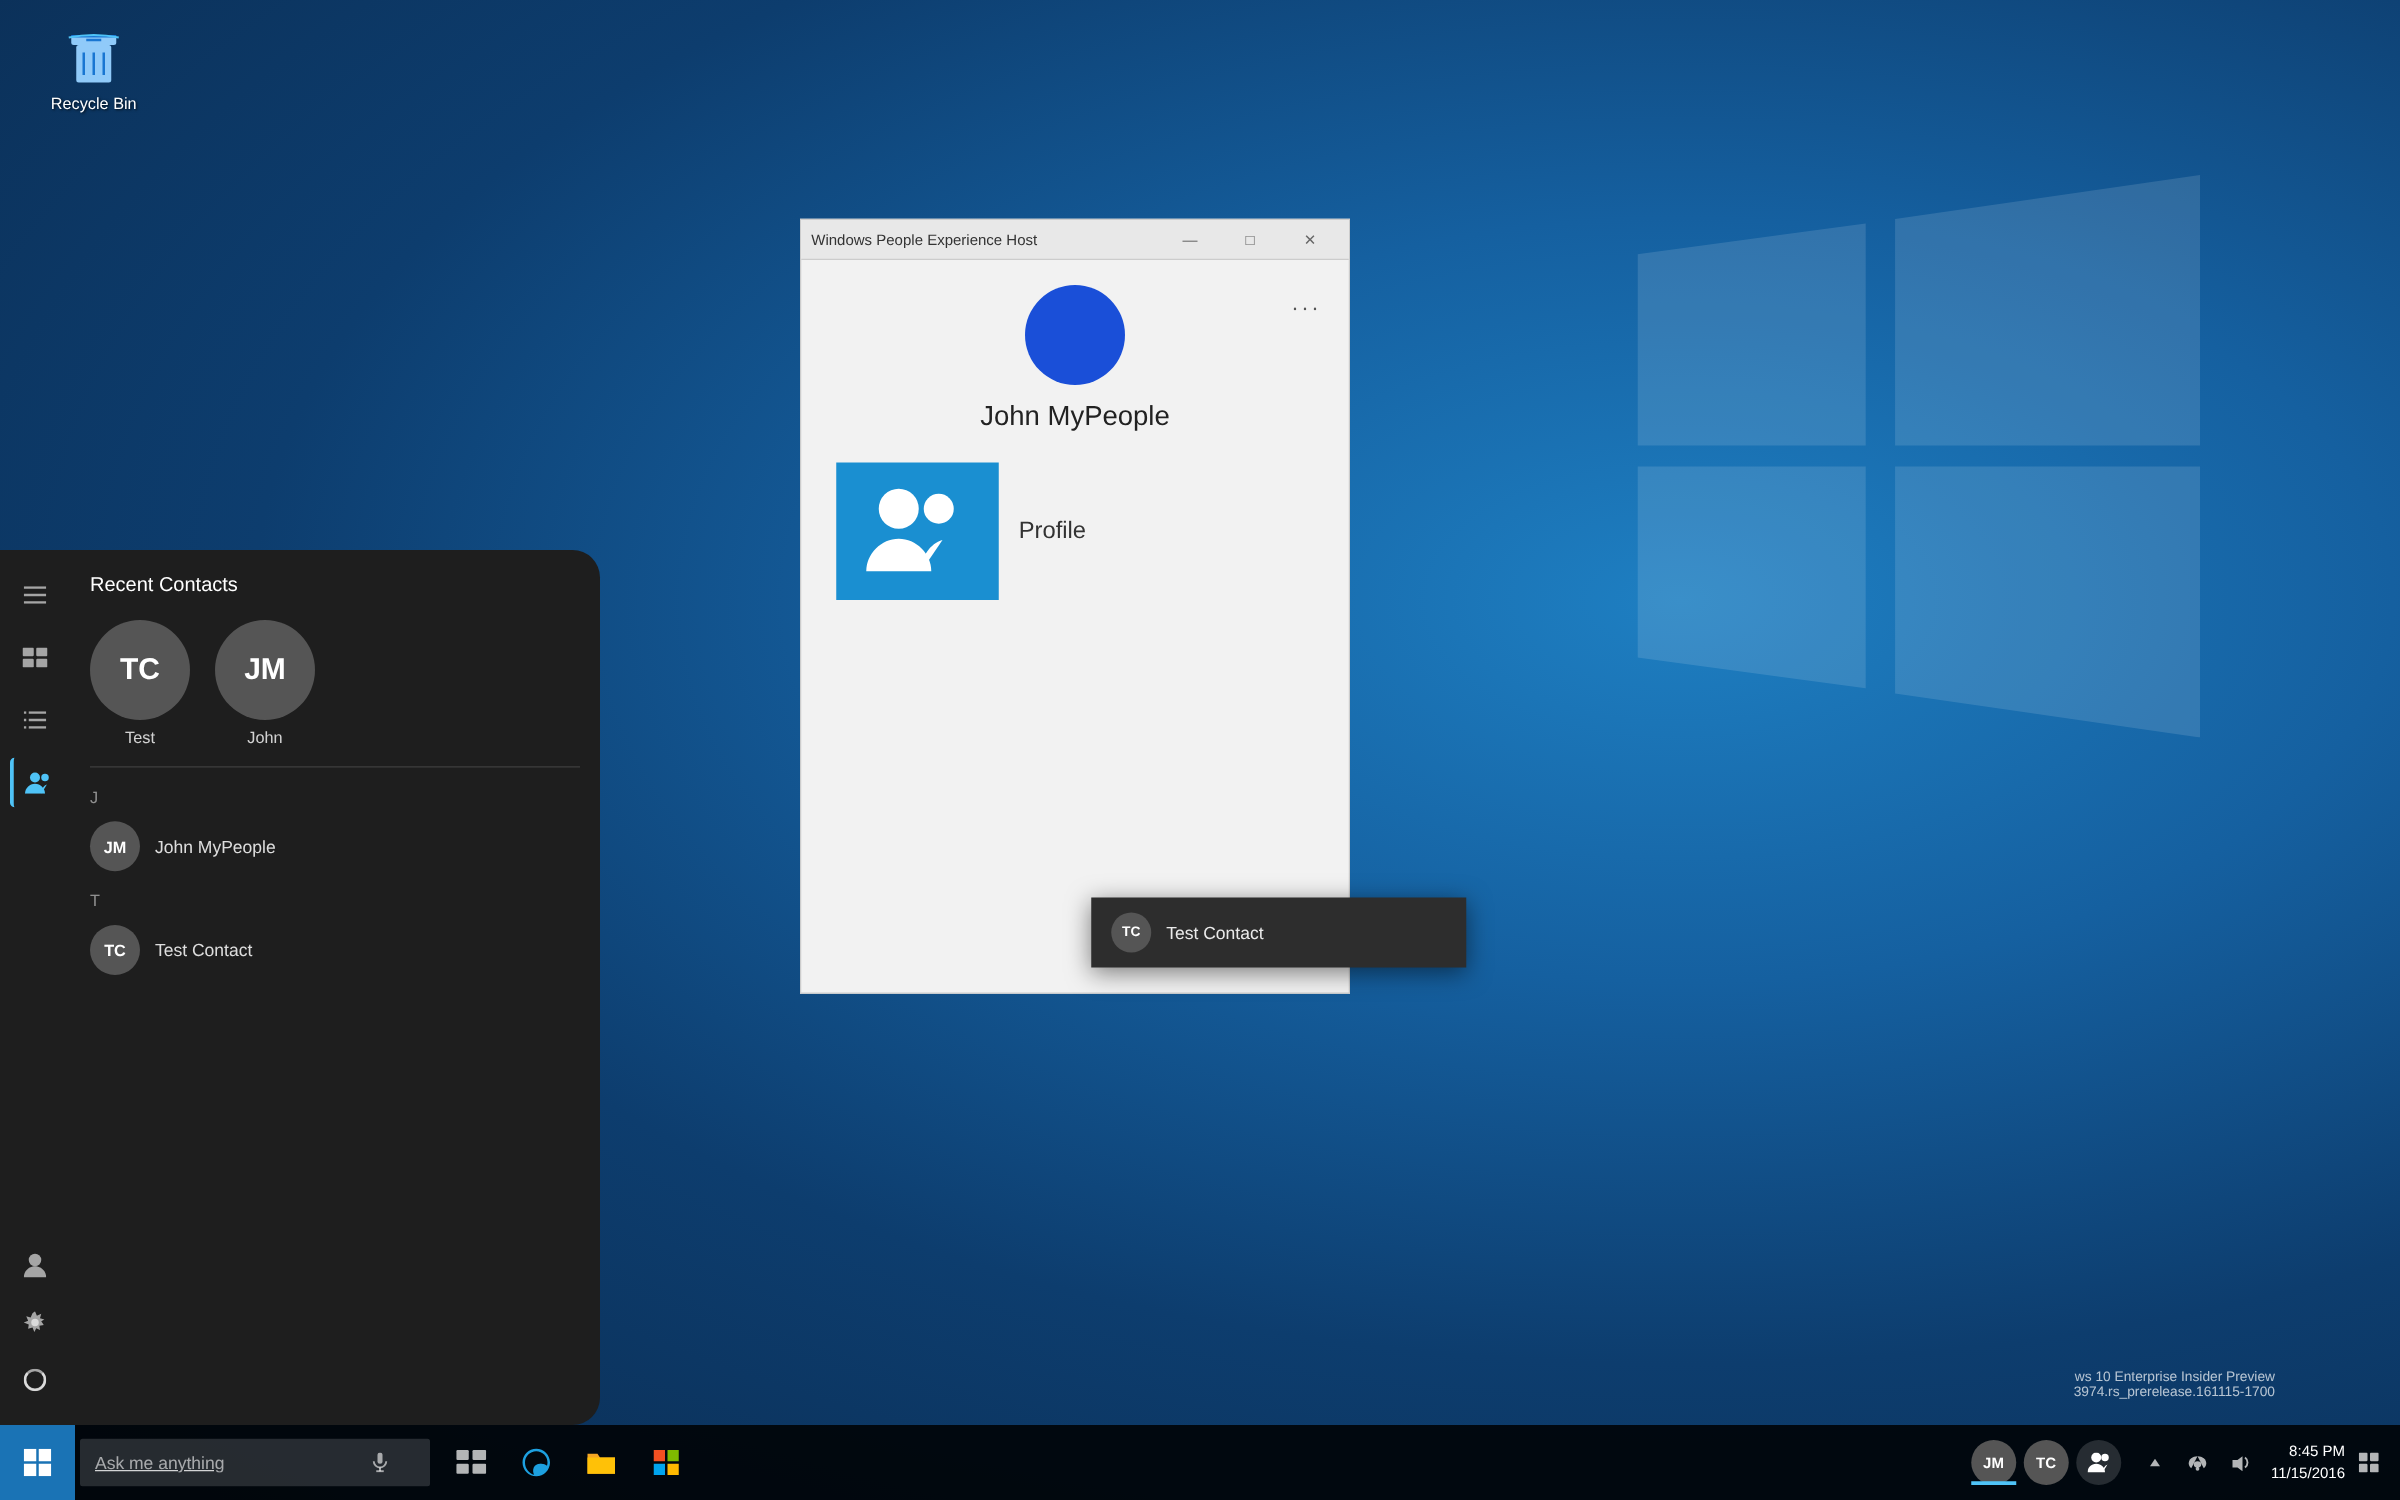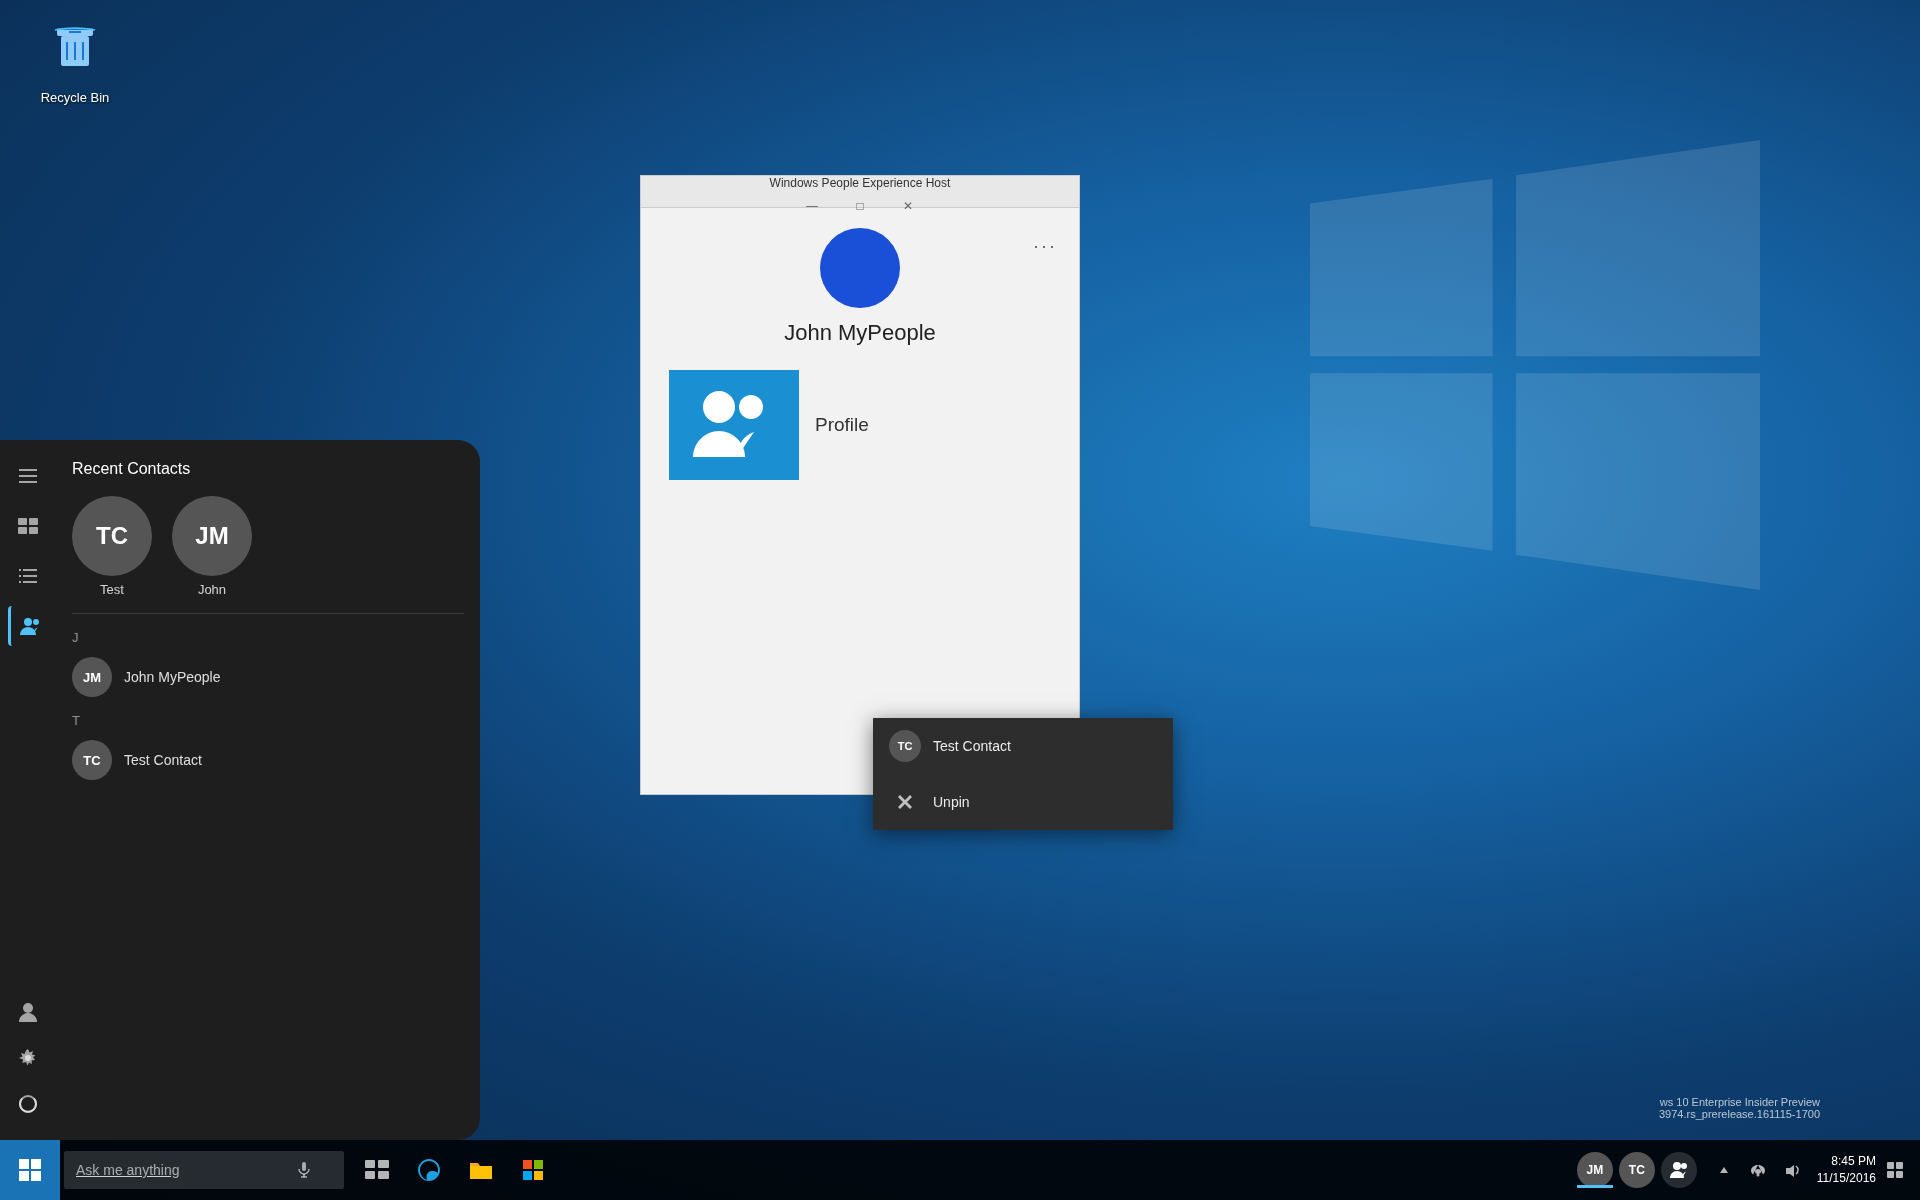--- a/index.html
+++ b/index.html
@@ -34,21 +34,21 @@
       width: 52px;
       height: 52px;
       display: flex;
       align-items: center;
       justify-content: center;
     }
     .desktop-icon-label {
       color: white;
       font-size: 13px;
       text-align: center;
-      margin-top: 18px;
+      margin-top: 3px;
       text-shadow: 1px 1px 2px rgba(0,0,0,0.8);
     }
 
     
     .taskbar {
       position: absolute;
       bottom: 0;
       left: 0;
       right: 0;
       height: 60px;
@@ -340,21 +340,20 @@
       flex-direction: column;
     }
 
     .window-titlebar {
       height: 32px;
       background: #e8e8e8;
       display: flex;
       align-items: center;
       padding: 0 8px;
       border-bottom: 1px solid #ccc;
-      flex-direction: column;
     }
     .window-title {
       flex: 1;
       font-size: 12px;
       color: #333;
     }
     .window-controls {
       display: flex;
       gap: 2px;
     }
@@ -660,28 +659,20 @@
     </div>
   </div>
 
 </div>
 
 <div class="context-menu">
   <div class="context-item">
     <div class="context-avatar">TC</div>
     <span>Test Contact</span>
   </div>
-  <div class="context-item">
-    <div style="width:32px;height:32px;display:flex;align-items:center;justify-content:center;">
-      <svg width="18" height="18" viewBox="0 0 18 18" fill="rgba(255,255,255,0.7)">
-        <path d="M14 2L9 7 4 2 2 4l5 5-5 5 2 2 5-5 5 5 2-2-5-5 5-5z"></path>
-      </svg>
-    </div>
-    <span>Unpin</span>
-  </div>
 </div>
 
 <div class="taskbar">
 
   <div class="taskbar-start">
     <svg width="22" height="22" viewBox="0 0 22 22">
       <rect x="0" y="0" width="10" height="10" fill="white"></rect>
       <rect x="12" y="0" width="10" height="10" fill="white"></rect>
       <rect x="0" y="12" width="10" height="10" fill="white"></rect>
       <rect x="12" y="12" width="10" height="10" fill="white"></rect>

